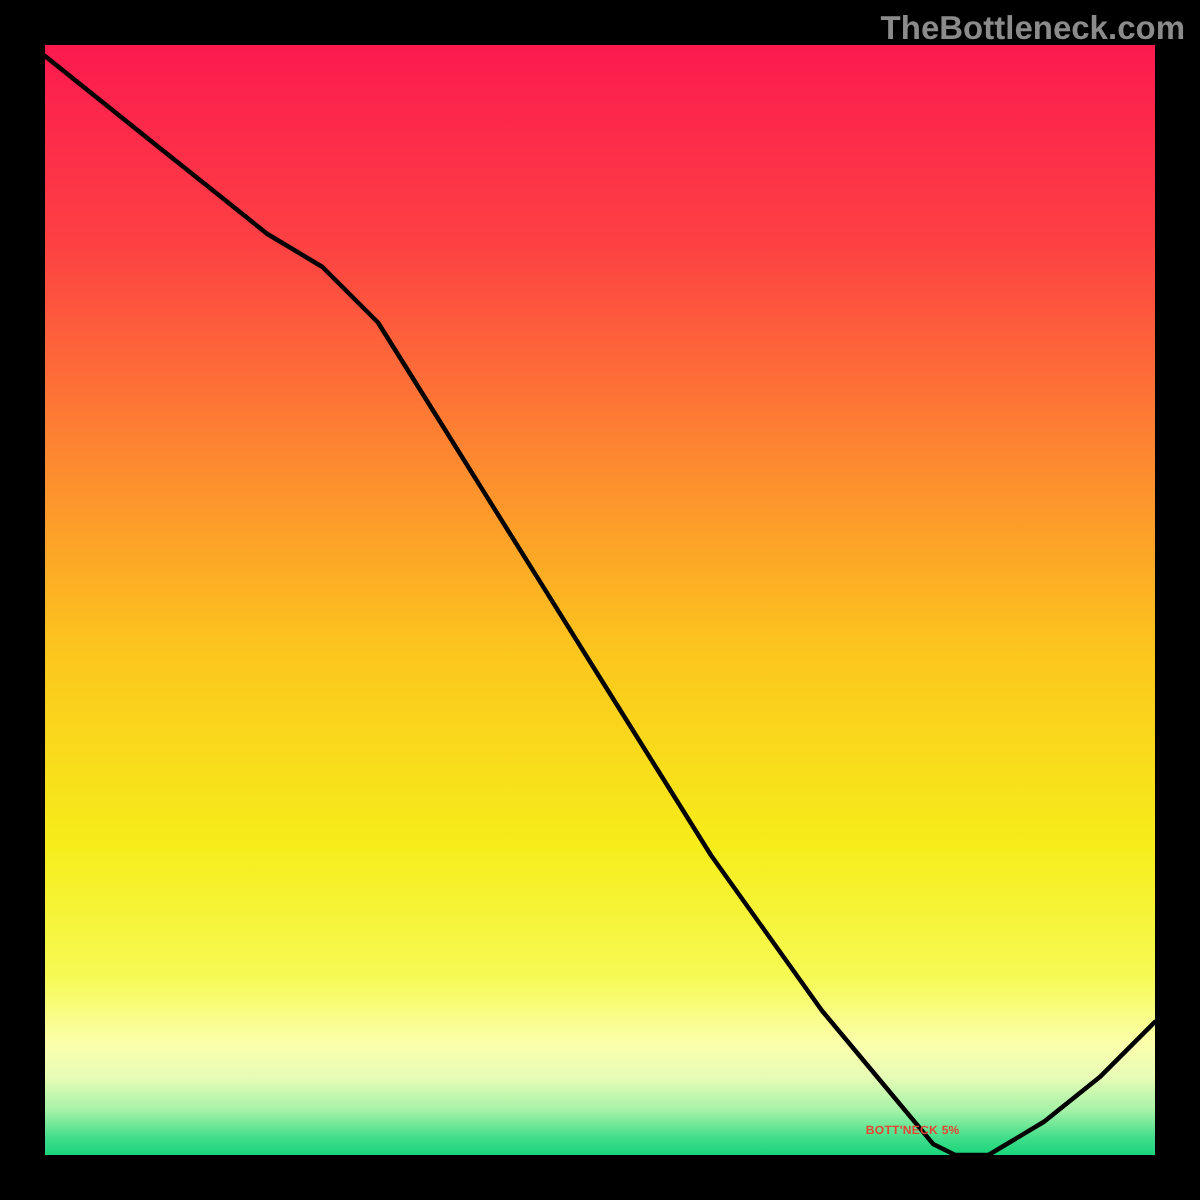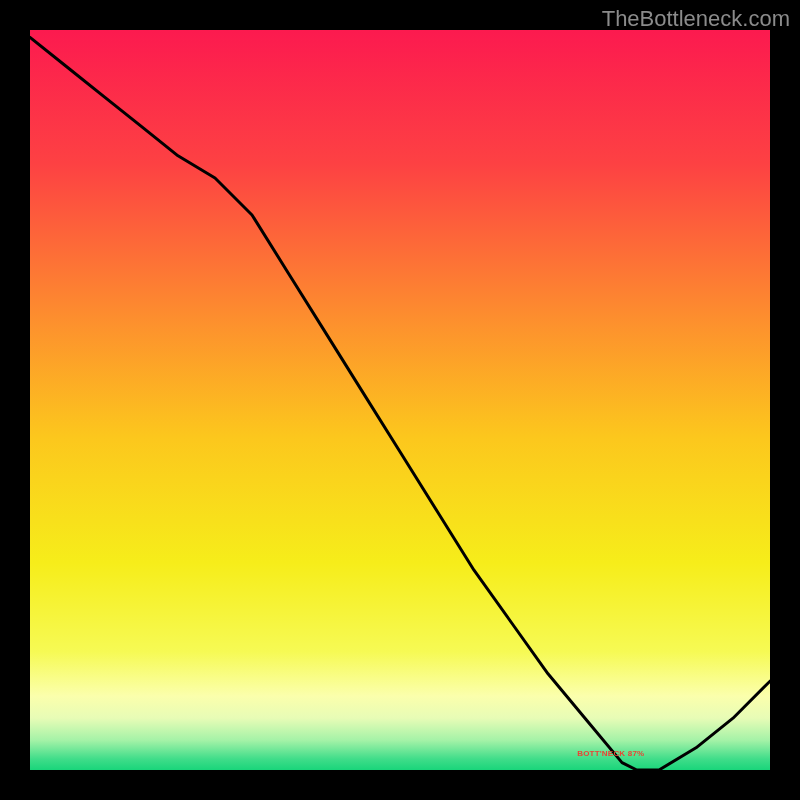--- a/index.html
+++ b/index.html
@@ -16,21 +16,21 @@
     width: 800px;
     height: 800px;
     background: #000;
   }
   .attribution {
     position: absolute;
     top: 6px;
     right: 10px;
     color: #8b8b8b;
     font-size: 22px;
-    font-weight: 400;
+    font-weight: 700;
   }
   .plot-frame {
     position: absolute;
     left: 30px;
     top: 30px;
     width: 740px;
     height: 740px;
     background: #000; 
   }
   
@@ -80,15 +80,15 @@
             <stop offset="100%" stop-color="#19d57a"></stop>
           </linearGradient>
       </defs>
       <rect x="0" y="0" width="740" height="740" fill="url(#bg-grad)"></rect>
     </svg>
 
     <svg class="overlay-line" viewBox="0 0 740 740" preserveAspectRatio="none">
       <path id="series-path" d="M0.0 7.4 L37.0 37.0 L74.0 66.6 L111.0 96.2 L148.0 125.8 L185.0 148.0 L222.0 185.0 L259.0 244.2 L296.0 303.4 L333.0 362.6 L370.0 421.8 L407.0 481.0 L444.0 540.2 L481.0 592.0 L518.0 643.8 L555.0 688.2 L592.0 732.6 L606.8 740.0 L629.0 740.0 L666.0 717.8 L703.0 688.2 L740.0 651.2" fill="none" stroke="#000000" stroke-width="3" stroke-linejoin="round" stroke-linecap="round"></path>
     </svg>
 
-    <div class="note" id="chart-note" style="left: 547.2px; top: 719.2px;">BOTT'NECK 87%</div>
+    <div class="note" id="chart-note" style="left: 547.2px; top: 719.2px;">BOTT'NECK 5%</div>
   </div>
 </div>
 
 </body></html>

